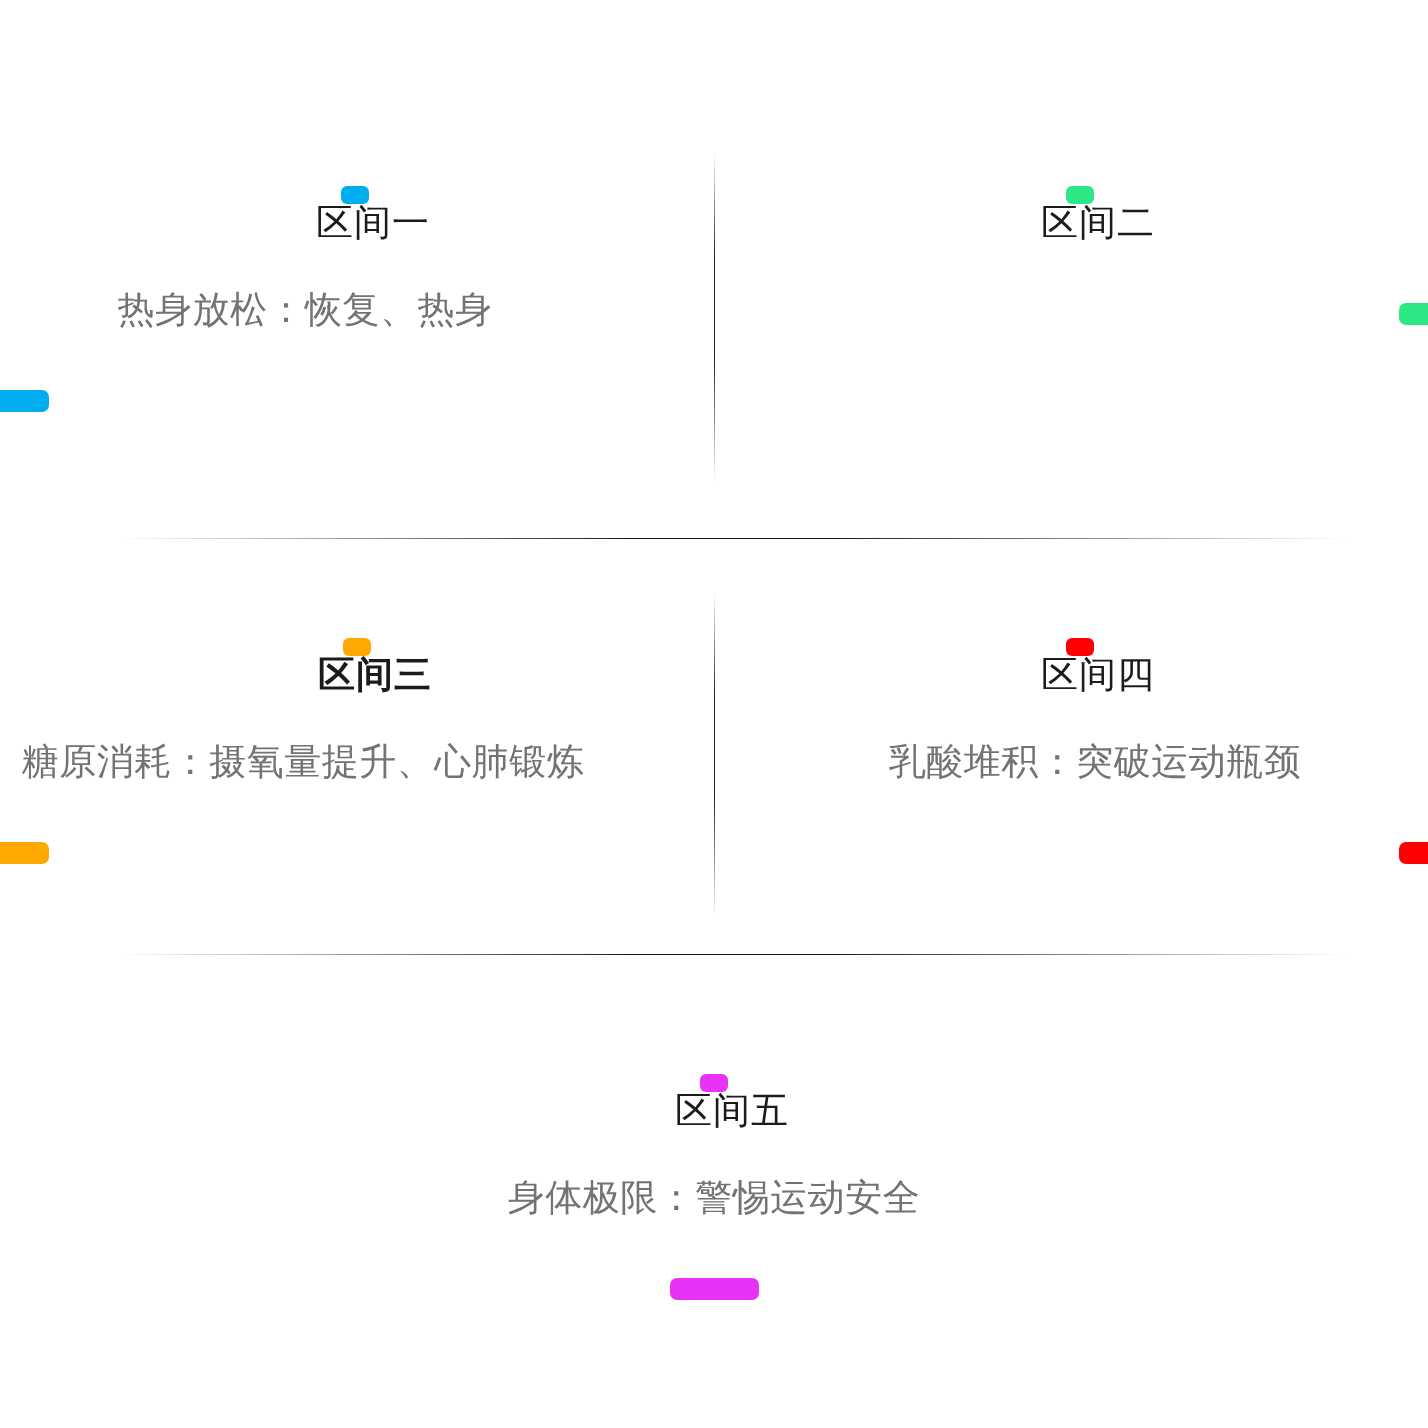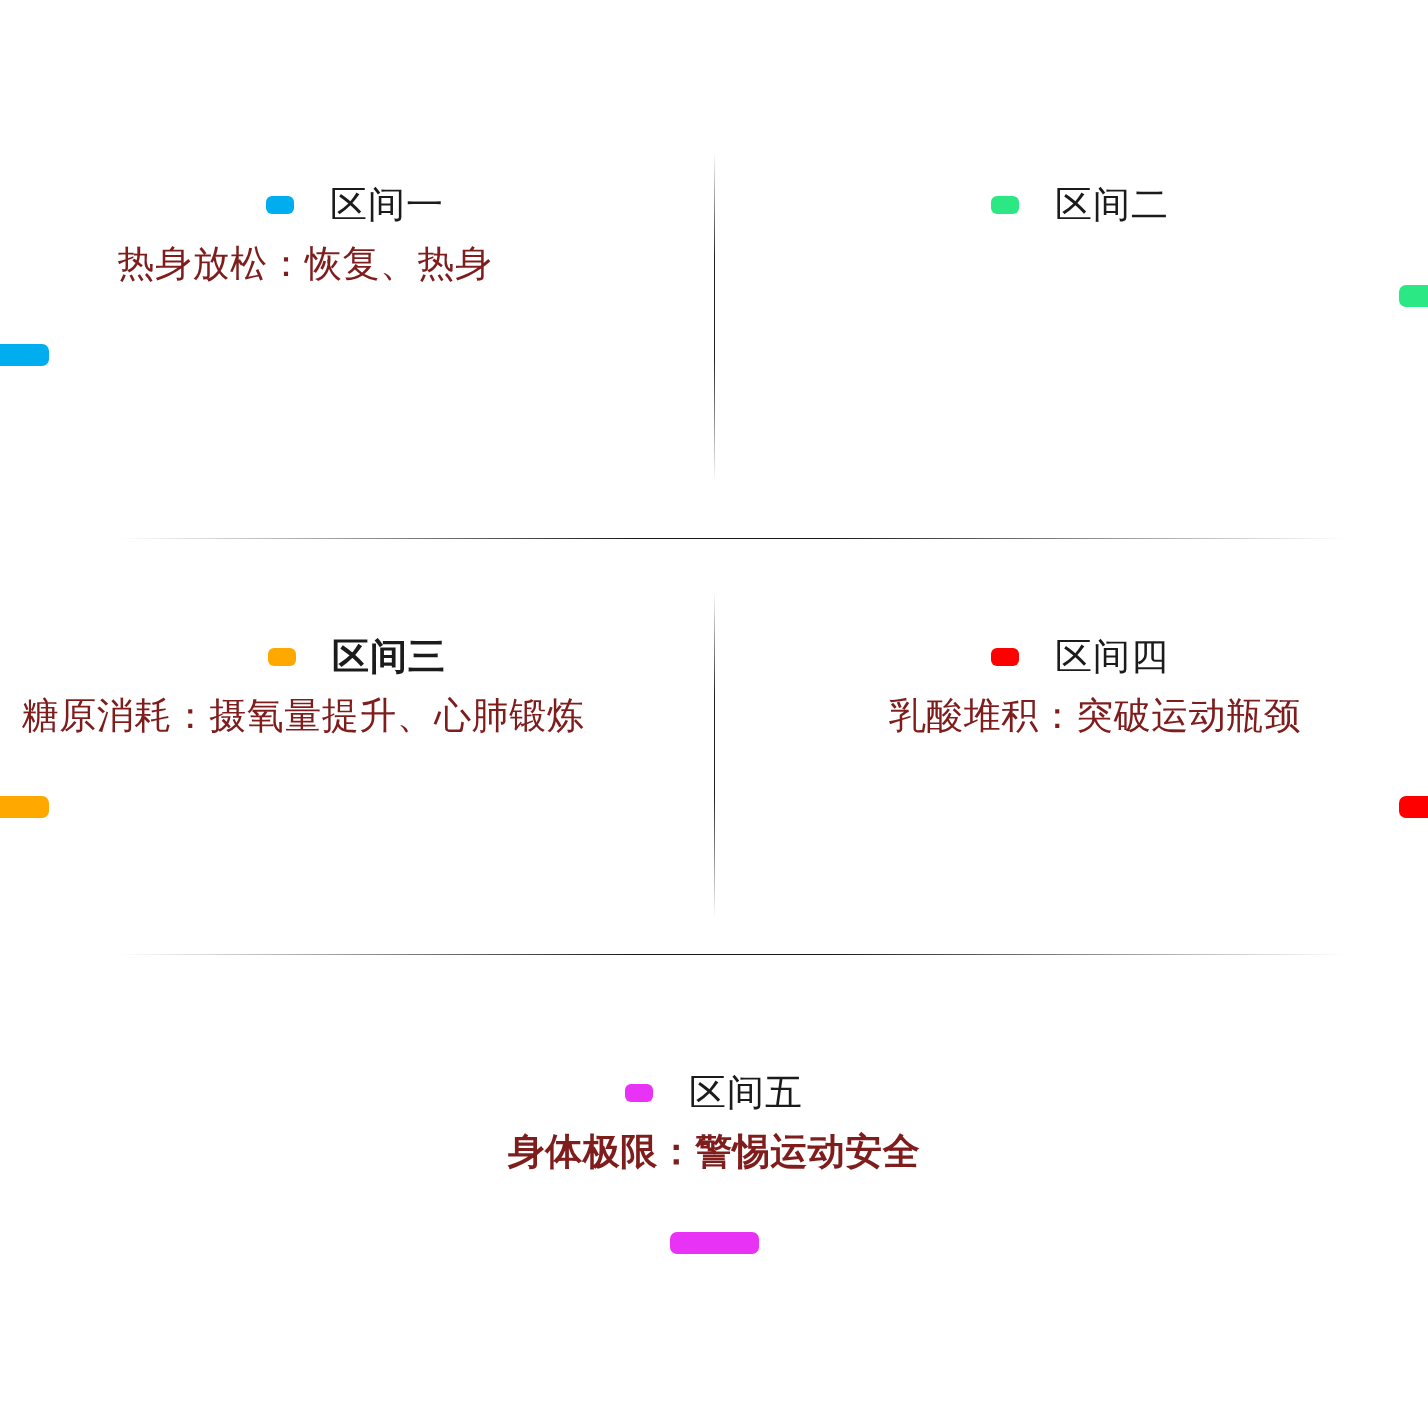--- a/index.html
+++ b/index.html
@@ -41,45 +41,45 @@
     align-items: center;
     box-sizing: border-box;
   }
   .zone-cell.full {
     flex: 1 1 100%;
   }
 
   
   .zone-legend {
     display: flex;
-    flex-direction: row;
+    flex-direction: column;
     align-items: center;
     margin-top: 46px;
   }
   .zone-swatch {
     width: 28px;
     height: 18px;
     border-radius: 6px;
     flex: 0 0 auto;
   }
   .zone-title {
     margin-left: 36px;
     font-size: 37px;
     line-height: 1;
     color: #1b1b1b;
     letter-spacing: 1px;
     white-space: nowrap;
   }
 
   
   .zone-desc {
-    margin-top: 22px;
+    margin-top: 50px;
     font-size: 37px;
     line-height: 1;
-    color: #7f1d1d;
+    color: #737373;
     white-space: nowrap;
     letter-spacing: 0.5px;
   }
 
   
   .zone-bar-wrap {
     margin-top: 62px;
     display: flex;
     justify-content: center;
     width: 100%;
@@ -101,21 +101,21 @@
 
   .cell-3 .zone-legend   { transform: translateX(0px); font-weight: bold; }
   .cell-3 .zone-desc     { transform: translateX(-54px); }
   .cell-3 .zone-bar-wrap { transform: translateX(-353px); }
 
   .cell-4 .zone-legend   { transform: translateX(9px); }
   .cell-4 .zone-desc     { transform: translateX(24px); }
   .cell-4 .zone-bar-wrap { transform: translateX(372px); }
 
   .cell-5 .zone-legend   { transform: translateX(0px); margin-top: 44px; }
-  .cell-5 .zone-desc     { transform: translateX(0px); font-weight: bold; }
+  .cell-5 .zone-desc     { transform: translateX(0px); }
   .cell-5 .zone-bar-wrap { transform: translateX(0px); }
 
   
   .divider-v {
     position: absolute;
     width: 1px;
     background-image: linear-gradient(
       to bottom,
       rgba(0,0,0,0) 0%,
       rgba(0,0,0,0.88) 32%,

